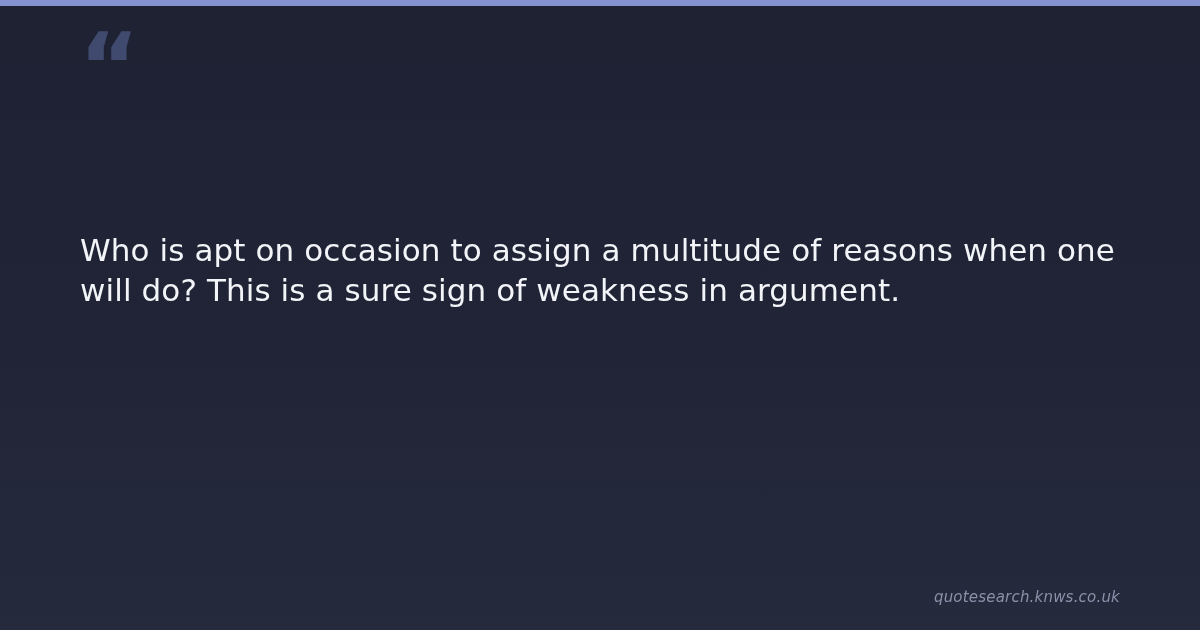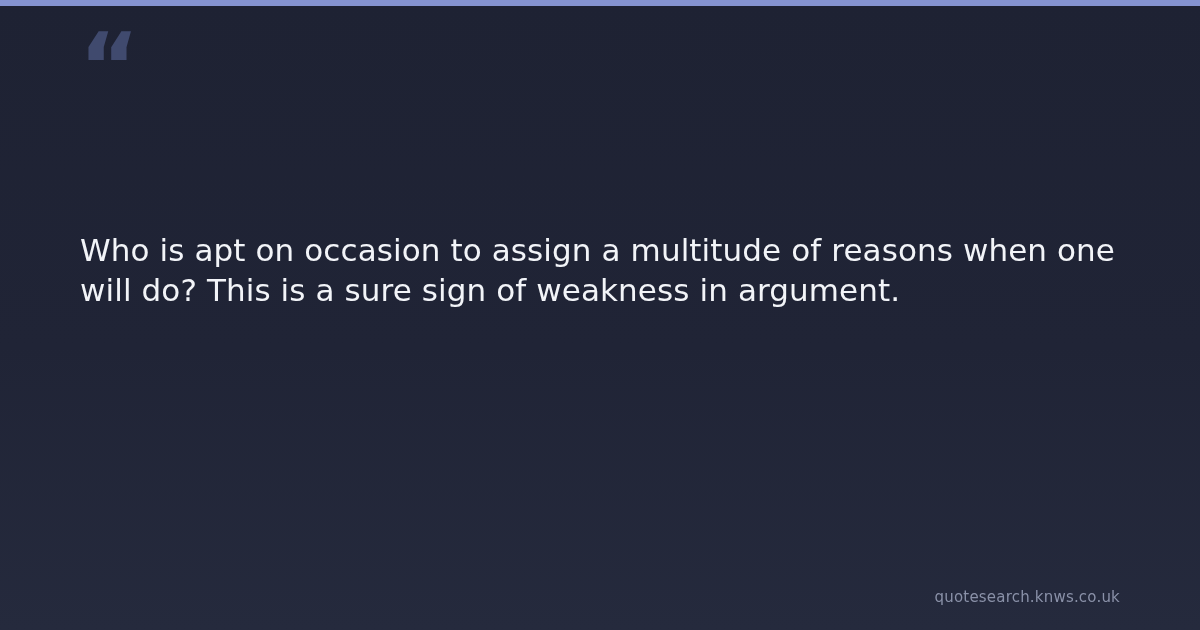--- a/index.html
+++ b/index.html
@@ -76,20 +76,21 @@
     padding-right: 6px;
   }
 
   .watermark {
     position: absolute;
     right: 80px;
     bottom: 24px;
     font-size: 15px;
     color: #8a91a8;
     letter-spacing: 0.2px;
+    font-style: italic;
   }
 </style>
 </head>
 <body>
 
 <div class="quote-card">
 
   <div class="accent-bar"></div>
 
   <div class="quote-mark">“</div>

